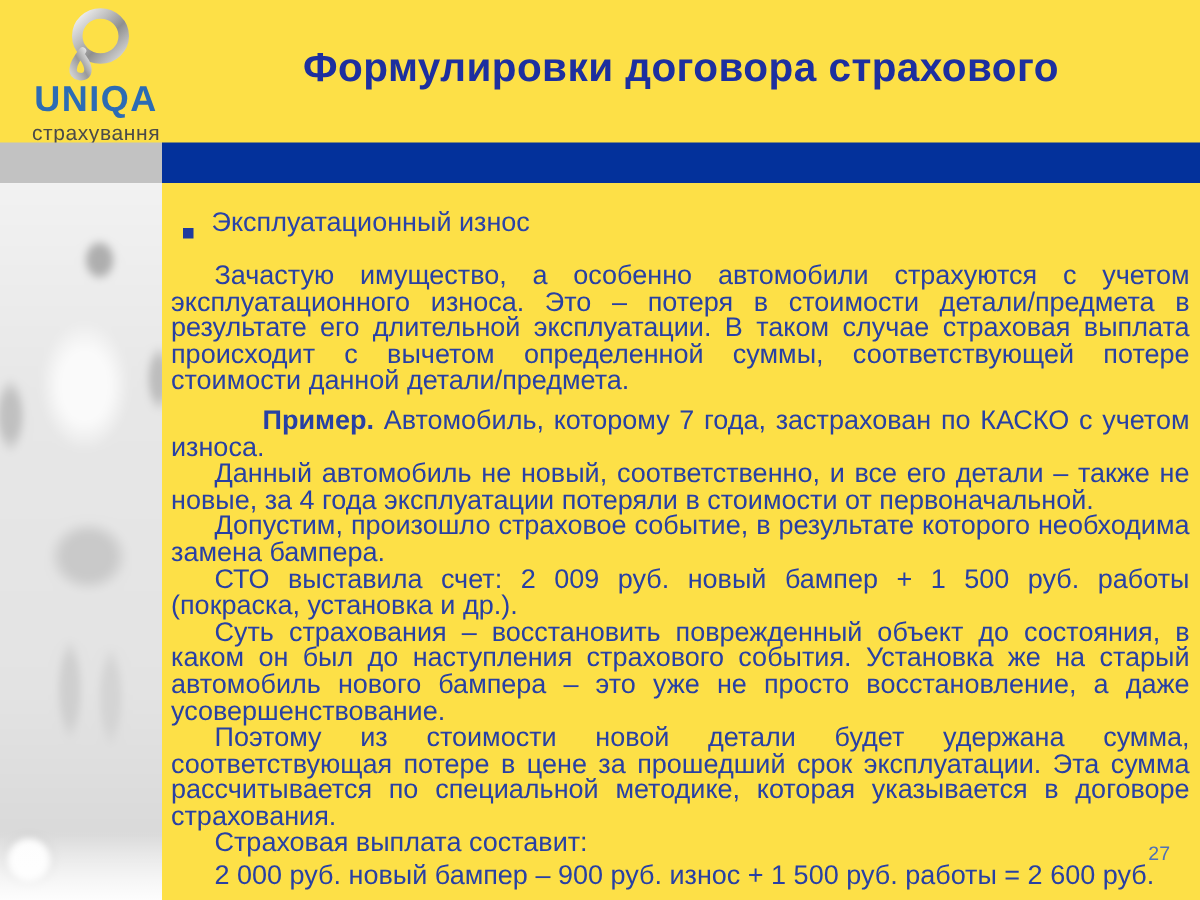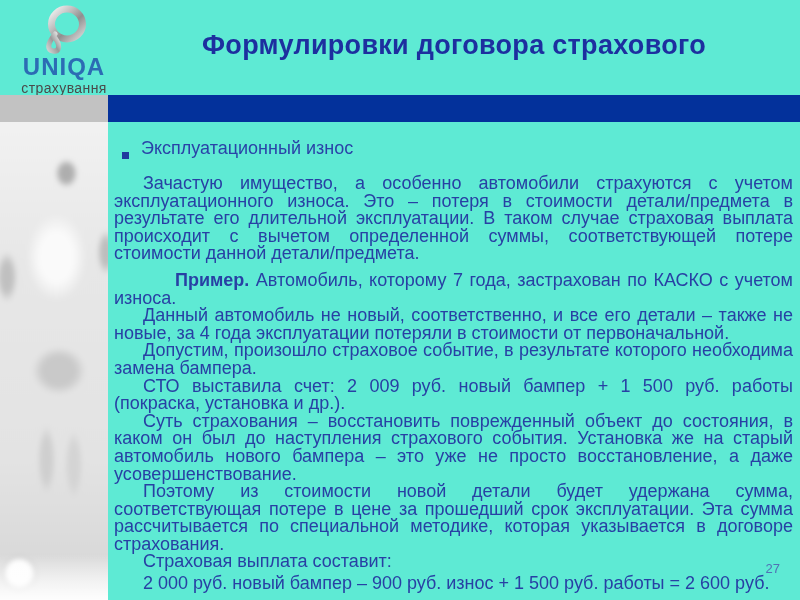--- a/index.html
+++ b/index.html
@@ -1,17 +1,17 @@
 <!DOCTYPE html>
 <html><head>
 <meta charset="utf-8">
 <style>
   html,body{margin:0;padding:0;background:#888;}
   .slide{
-    position:relative;width:800px;height:600px;background:#5eead4;
+    position:relative;width:800px;height:600px;background:#fde047;
     overflow:hidden;font-family:"Liberation Sans","DejaVu Sans",sans-serif;
   }
   
   .logo-block{position:absolute;left:18px;top:4px;width:92px;text-align:center;}
   .logo-ring{display:block;margin:0 auto;}
   .logo-name{font-size:24px;font-weight:700;color:#2c6cb4;letter-spacing:1px;line-height:26px;}
   .logo-sub{font-size:14px;color:#4a4a4a;letter-spacing:.4px;line-height:16px;}
   
   .slide-title{
     position:absolute;left:112px;right:4px;top:30px;text-align:center;

